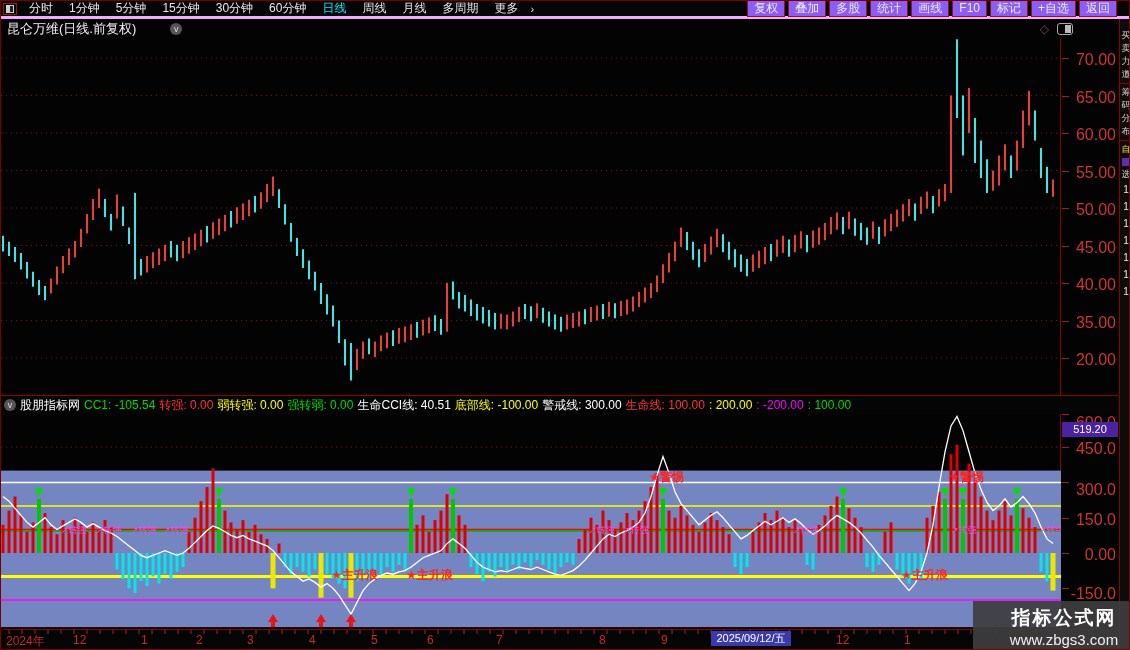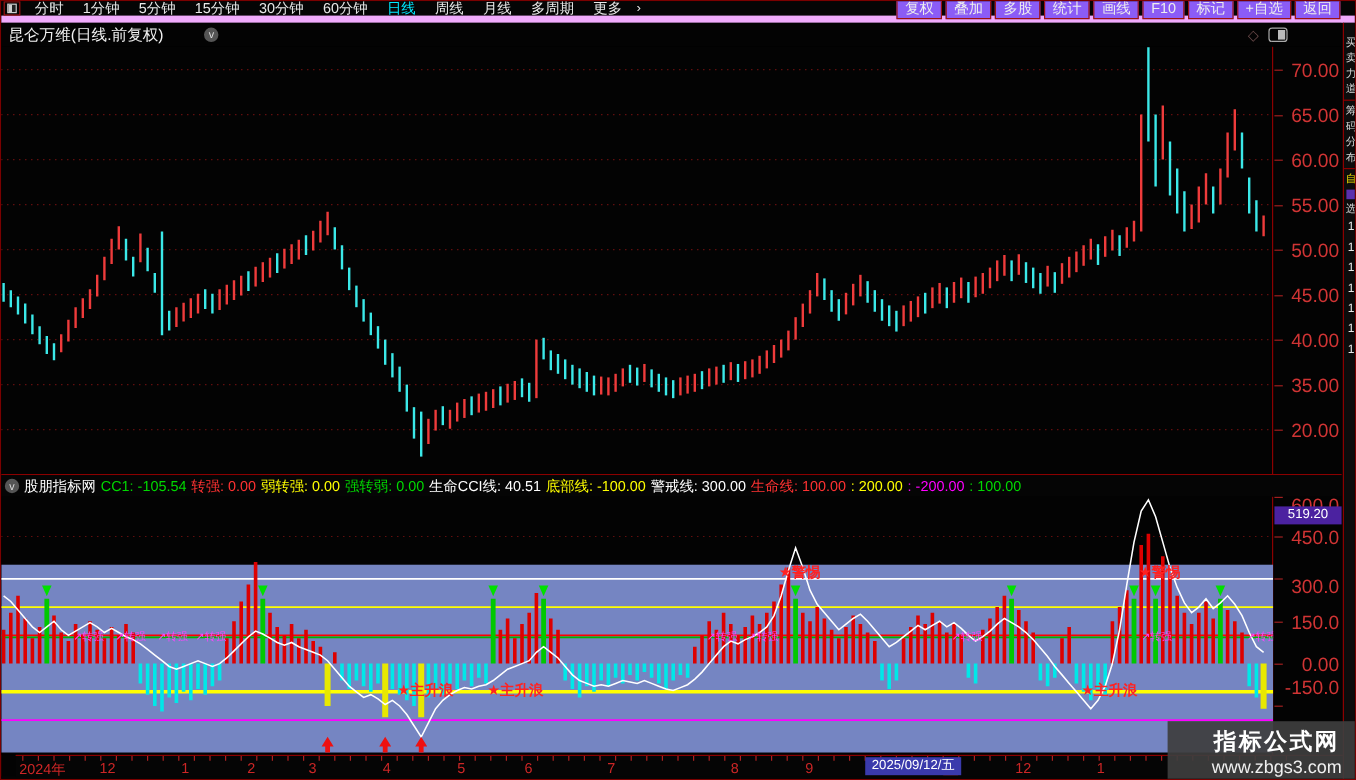--- a/index.html
+++ b/index.html
@@ -2,21 +2,21 @@
 <html><head>
 <meta charset="utf-8">
 <style>
   * { margin:0; padding:0; box-sizing:border-box; }
   html,body { background:#000; }
   body { font-family:"Liberation Sans","DejaVu Sans",sans-serif; }
   #app { position:relative; width:1130px; height:650px; background:#030303; overflow:hidden;
          border:1px solid #7a0000; }
   
   #topbar { position:absolute; left:0; top:0; width:1130px; height:18px; background:#050505;
-            border-bottom:6px solid #f0abfc; display:flex; align-items:center; }
+            border-bottom:3px solid #f0abfc; display:flex; align-items:center; }
   .tb-left { display:flex; align-items:center; gap:0; }
   .tb-item { color:#e8e8e8; font-size:12px; padding:0 8px; line-height:17px; white-space:nowrap; cursor:default; }
   .tb-item.active { color:#00e8ff; }
   .tb-chev { color:#e8e8e8; font-size:11px; padding:0 4px; }
   .tb-spacer { flex:1; }
   .tb-btn { color:#ededed; font-size:12px; border:1px solid #9b1212; padding:0 6px; line-height:15px;
             white-space:nowrap; background:#8b5cf6; }
   #tb-appicon { width:14px; height:12px; border:1px solid #9b1212; margin-left:2px; margin-right:4px;
                 display:flex; align-items:center; justify-content:center; }
   #tb-appicon span { display:block; width:8px; height:8px; border:1px solid #cfcfcf;
@@ -41,21 +41,21 @@
   #ind-chart { top:413px; width:1060px; height:215px; border-right:1px solid #8b0000; }
   
   #main-axis, #ind-axis { position:absolute; left:1061px; width:56px; background:#030303; }
   #main-axis { top:38px; height:356px; }
   #ind-axis { top:413px; height:215px; }
   .ax-lab { position:absolute; right:2px; color:#d03434; font-size:16px; }
   .ax-tick { position:absolute; left:0; width:7px; height:1px; background:#a02020; }
   #ind-cur { position:absolute; left:0px; width:56px; height:15px; background:#4b22a0; color:#fff;
              font-size:11px; text-align:center; line-height:15px; }
   
-  #bot-axis { position:absolute; left:12px; top:628px; width:1117px; height:18px; background:#050505;
+  #bot-axis { position:absolute; left:2px; top:628px; width:1117px; height:18px; background:#050505;
               border-top:1px solid #8b0000; }
   .mon-lab { position:absolute; top:3px; color:#cc2626; font-size:12px; }
   #date-hl { position:absolute; top:1px; height:15px; background:#3a3aac; color:#fff; font-size:11px;
              line-height:15px; text-align:center; padding:0 3px; }
   #bot-sliver { position:absolute; left:0; top:646px; width:1130px; height:4px; background:#050505; }
   
   #sidebar { position:absolute; left:1118px; top:18px; width:12px; height:632px; background:#0c0c0c;
              border-left:1px solid #8b0000; }
   .sb-ch { width:12px; text-align:center; color:#d8d8d8; font-size:9px; line-height:13px; }
   .sb-ch.hl { color:#f0e000; }
@@ -546,21 +546,21 @@
       <div class="ax-lab" style="top: 0px;">600.0</div>
       <div class="ax-tick" style="top: 0px;"></div>
       <div class="ax-lab" style="top: 26.115px;">450.0</div>
       <div class="ax-tick" style="top: 33.115px;"></div>
       <div class="ax-lab" style="top: 67px;">300.0</div>
       <div class="ax-tick" style="top: 68.41px;"></div>
       <div class="ax-lab" style="top: 96.705px;">150.0</div>
       <div class="ax-tick" style="top: 103.705px;"></div>
       <div class="ax-lab" style="top: 132px;">0.00</div>
       <div class="ax-tick" style="top: 139px;"></div>
-      <div class="ax-lab" style="top: 151px; text-align: center;">-150.0</div>
+      <div class="ax-lab" style="top: 171px; text-align: center;">-150.0</div>
       <div class="ax-tick" style="top: 174.295px;"></div>
       <div id="ind-cur" style="top: 8px;">519.20</div>
     </div>
 
   <div id="bot-axis">
       <svg width="1060" height="5" style="position:absolute;left:0;top:0">
         <line x1="6" y1="0" x2="6" y2="4" stroke="#b02020"></line>
         <line x1="19" y1="0" x2="19" y2="4" stroke="#b02020"></line>
         <line x1="32" y1="0" x2="32" y2="4" stroke="#b02020"></line>
         <line x1="45" y1="0" x2="45" y2="4" stroke="#b02020"></line>

